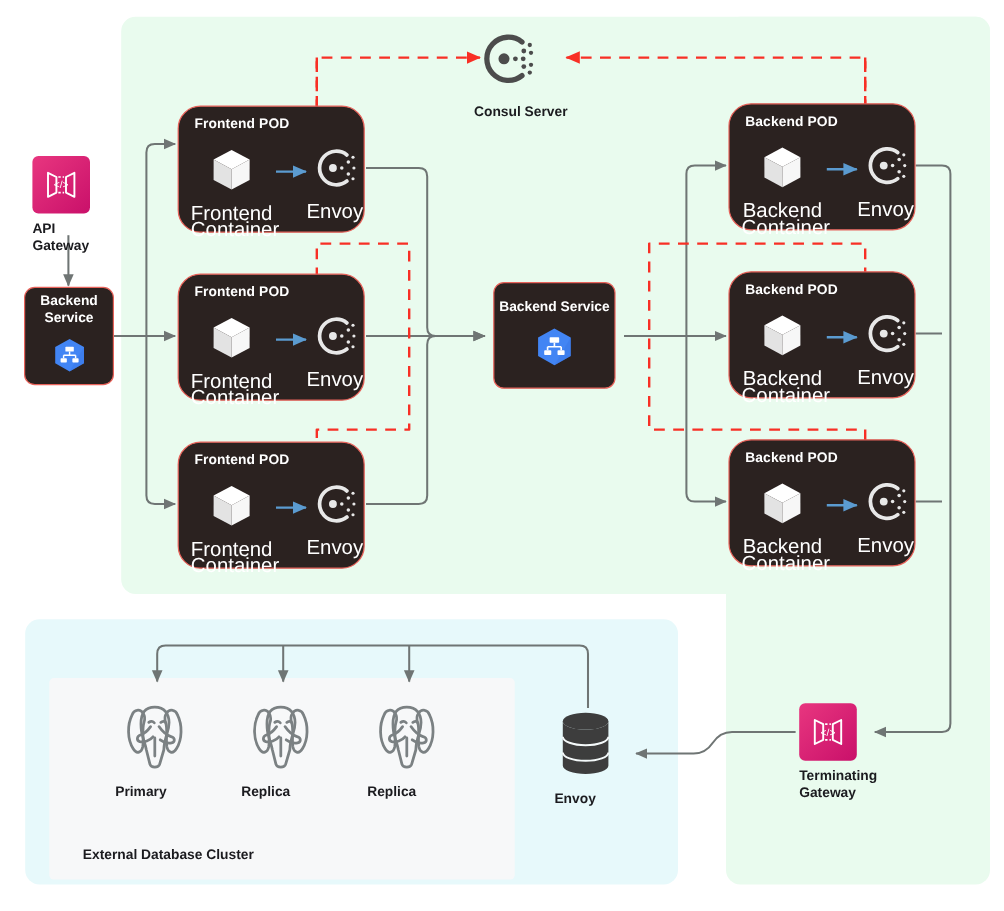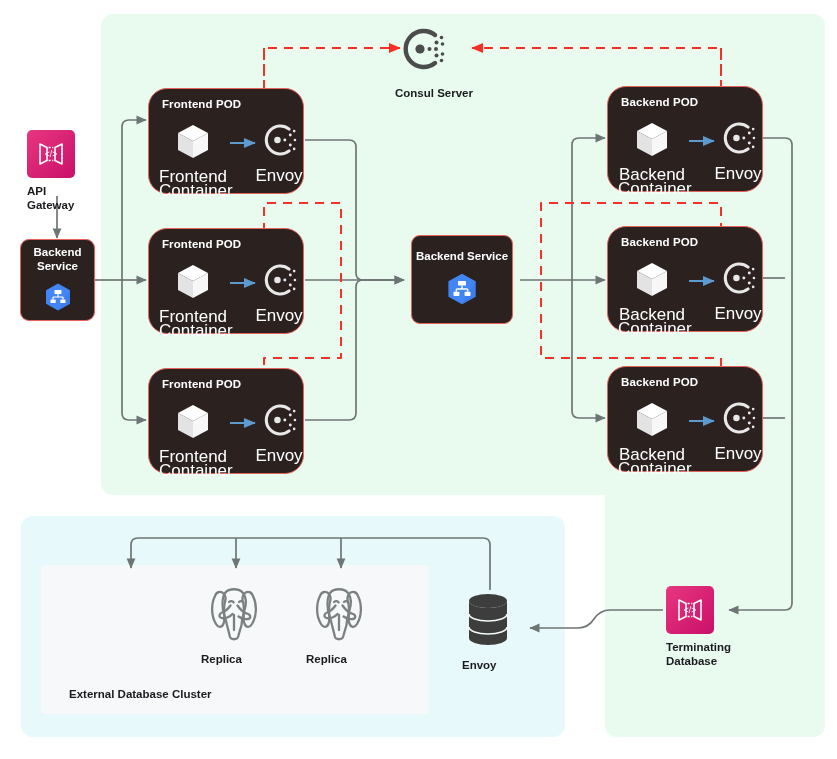--- a/index.html
+++ b/index.html
@@ -13,21 +13,21 @@
     position: relative;
     width: 837px; height: 759px;
     background: #ffffff;
     border-radius: 10px;
   }
   #wires { position: absolute; inset: 0; width: 837px; height: 759px; pointer-events: none; }
   .zone { position: absolute; border-radius: 12px; }
   #zone-mesh   { left: 101px; top: 14px;  width: 724px; height: 481px; background: #e9fbee; }
   #zone-mesh-r { left: 605px; top: 14px;  width: 220px; height: 723px; background: #e9fbee; }
   #zone-db     { left: 21px;  top: 516px; width: 544px; height: 221px; background: #e7f9fb; }
-  #zone-dbinner{ left: 41px;  top: 565px; width: 388px; height: 149px; background: #f7f8f9; border-radius: 4px; }
+  #zone-dbinner{ left: 41px;  top: 565px; width: 388px; height: 168px; background: #f7f8f9; border-radius: 4px; }
 
   .pod {
     position: absolute;
     background: #2b2220;
     border: 1.6px solid #e8625a;
     border-radius: 19px;
   }
   .pod-title {
     position: absolute; left: 13px; top: 9px;
     color: #ffffff; font-size: 11.5px; font-weight: 700; letter-spacing: .1px;
@@ -359,67 +359,84 @@
     <span class="gw-icon">
       <svg width="34" height="34" viewBox="0 0 34 34">
         <path d="M6 7 L13 10.5 L13 23.5 L6 27 Z" fill="none" stroke="#fff" stroke-width="1.6" stroke-linejoin="round"></path>
         <path d="M28 7 L21 10.5 L21 23.5 L28 27 Z" fill="none" stroke="#fff" stroke-width="1.6" stroke-linejoin="round"></path>
         <line x1="14.6" y1="10.5" x2="19.4" y2="10.5" stroke="#fff" stroke-width="1.4" stroke-dasharray="2 1.6"></line>
         <line x1="14.6" y1="23.5" x2="19.4" y2="23.5" stroke="#fff" stroke-width="1.4" stroke-dasharray="2 1.6"></line>
         <text x="17" y="20" font-size="8.5" fill="#fff" text-anchor="middle" font-family="Liberation Sans, sans-serif">&lt;/&gt;</text>
       </svg>
     </span>
     <div class="node-label">Terminating
-Database</div>
+Gateway</div>
   </div>
 
   <div class="node" style="left:462px; top:592px; width:56px;">
     <span>
       <svg width="52" height="56" viewBox="0 0 52 56">
         <ellipse cx="26" cy="9" rx="19" ry="7" fill="#3d3d3d"></ellipse>
         <path d="M7 9 L7 22 A19 7 0 0 0 45 22 L45 9 A19 7 0 0 1 7 9 Z" fill="#3d3d3d"></path>
         <path d="M7 22 L7 35 A19 7 0 0 0 45 35 L45 22 A19 7 0 0 1 7 22 Z" fill="#3d3d3d"></path>
         <path d="M7 35 L7 46 A19 7 0 0 0 45 46 L45 35 A19 7 0 0 1 7 35 Z" fill="#3d3d3d"></path>
         <path d="M7 22 A19 7 0 0 0 45 22" fill="none" stroke="#f4f9fa" stroke-width="1.6"></path>
         <path d="M7 35 A19 7 0 0 0 45 35" fill="none" stroke="#f4f9fa" stroke-width="1.6"></path>
       </svg>
     </span>
     <div class="node-label">Envoy</div>
   </div>
 
-
-  <div class="node" style="left:201px; top:580px; width:70px;">
+  <div class="node" style="left:96px; top:580px; width:70px;">
     <span>
       <svg width="66" height="62" viewBox="0 0 66 62">
         <g fill="none" stroke="#7b8183" stroke-width="2.3" stroke-linejoin="round" stroke-linecap="round">
           <path d="M14 16 C10 24 10 36 15 44 C18 49 22 47 23 42 C24 36 22 28 24 22 C26 16 22 11 18 12 C15 12.6 14.6 14.4 14 16 Z"></path>
           <path d="M52 16 C56 24 56 36 51 44 C48 49 44 47 43 42 C42 36 44 28 42 22 C40 16 44 11 48 12 C51 12.6 51.4 14.4 52 16 Z"></path>
           <path d="M24 13 C28 8 38 8 42 13 C46 18 45 26 43 32 C41.6 36.4 40.6 41 40.5 45 L37 57 C36 60 30 60 29 57 L26 45 C25 40 23 35 22 30 C21 23 21.5 16.5 24 13 Z"></path>
           <path d="M28 22 C29.6 20.6 31.6 20.8 32.6 22.4"></path>
           <path d="M38 22 C39.4 20.6 41.4 20.8 42.2 22.4"></path>
           <path d="M29.5 25.5 C27 29 24 31.5 21 32.5 C18 33.5 17.5 37 20.5 38 C24 39 29 37 31.5 34"></path>
           <path d="M36.5 25.5 C39.5 30 43.5 33 47 34 C50 35 50 38.4 47 39 C44 39.6 40 38.4 37.5 36.5"></path>
           <path d="M33 35 L33 50"></path>
         </g>
       </svg>
     </span>
-    <div class="node-label">Replica</div>
-  </div>
-
-  <div class="node" style="left:306px; top:580px; width:70px;">
+    <div class="node-label">Primary</div>
+  </div>
+
+  <div class="node" style="left:201px; top:580px; width:70px;">
     <span>
       <svg width="66" height="62" viewBox="0 0 66 62">
         <g fill="none" stroke="#7b8183" stroke-width="2.3" stroke-linejoin="round" stroke-linecap="round">
           <path d="M14 16 C10 24 10 36 15 44 C18 49 22 47 23 42 C24 36 22 28 24 22 C26 16 22 11 18 12 C15 12.6 14.6 14.4 14 16 Z"></path>
           <path d="M52 16 C56 24 56 36 51 44 C48 49 44 47 43 42 C42 36 44 28 42 22 C40 16 44 11 48 12 C51 12.6 51.4 14.4 52 16 Z"></path>
           <path d="M24 13 C28 8 38 8 42 13 C46 18 45 26 43 32 C41.6 36.4 40.6 41 40.5 45 L37 57 C36 60 30 60 29 57 L26 45 C25 40 23 35 22 30 C21 23 21.5 16.5 24 13 Z"></path>
           <path d="M28 22 C29.6 20.6 31.6 20.8 32.6 22.4"></path>
           <path d="M38 22 C39.4 20.6 41.4 20.8 42.2 22.4"></path>
           <path d="M29.5 25.5 C27 29 24 31.5 21 32.5 C18 33.5 17.5 37 20.5 38 C24 39 29 37 31.5 34"></path>
           <path d="M36.5 25.5 C39.5 30 43.5 33 47 34 C50 35 50 38.4 47 39 C44 39.6 40 38.4 37.5 36.5"></path>
           <path d="M33 35 L33 50"></path>
         </g>
       </svg>
     </span>
     <div class="node-label">Replica</div>
   </div>
 
+  <div class="node" style="left:306px; top:580px; width:70px;">
+    <span>
+      <svg width="66" height="62" viewBox="0 0 66 62">
+        <g fill="none" stroke="#7b8183" stroke-width="2.3" stroke-linejoin="round" stroke-linecap="round">
+          <path d="M14 16 C10 24 10 36 15 44 C18 49 22 47 23 42 C24 36 22 28 24 22 C26 16 22 11 18 12 C15 12.6 14.6 14.4 14 16 Z"></path>
+          <path d="M52 16 C56 24 56 36 51 44 C48 49 44 47 43 42 C42 36 44 28 42 22 C40 16 44 11 48 12 C51 12.6 51.4 14.4 52 16 Z"></path>
+          <path d="M24 13 C28 8 38 8 42 13 C46 18 45 26 43 32 C41.6 36.4 40.6 41 40.5 45 L37 57 C36 60 30 60 29 57 L26 45 C25 40 23 35 22 30 C21 23 21.5 16.5 24 13 Z"></path>
+          <path d="M28 22 C29.6 20.6 31.6 20.8 32.6 22.4"></path>
+          <path d="M38 22 C39.4 20.6 41.4 20.8 42.2 22.4"></path>
+          <path d="M29.5 25.5 C27 29 24 31.5 21 32.5 C18 33.5 17.5 37 20.5 38 C24 39 29 37 31.5 34"></path>
+          <path d="M36.5 25.5 C39.5 30 43.5 33 47 34 C50 35 50 38.4 47 39 C44 39.6 40 38.4 37.5 36.5"></path>
+          <path d="M33 35 L33 50"></path>
+        </g>
+      </svg>
+    </span>
+    <div class="node-label">Replica</div>
+  </div>
+
 </div>
 
 </body></html>

